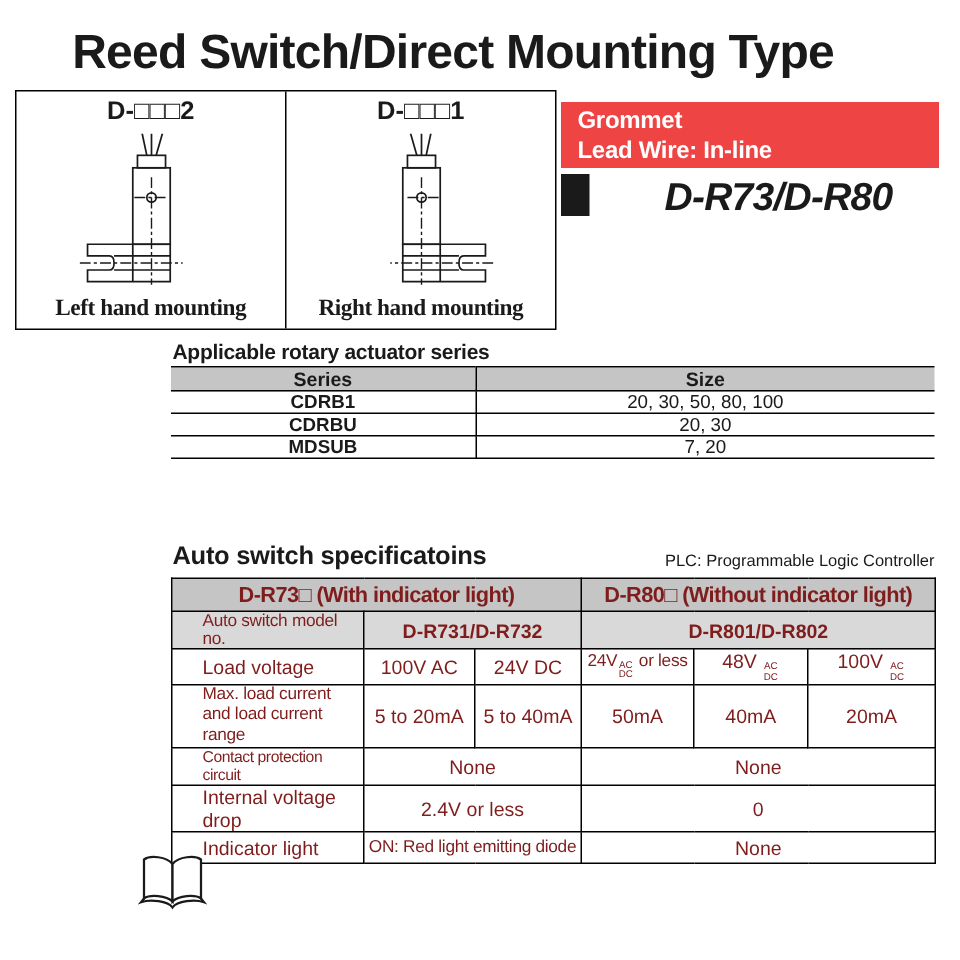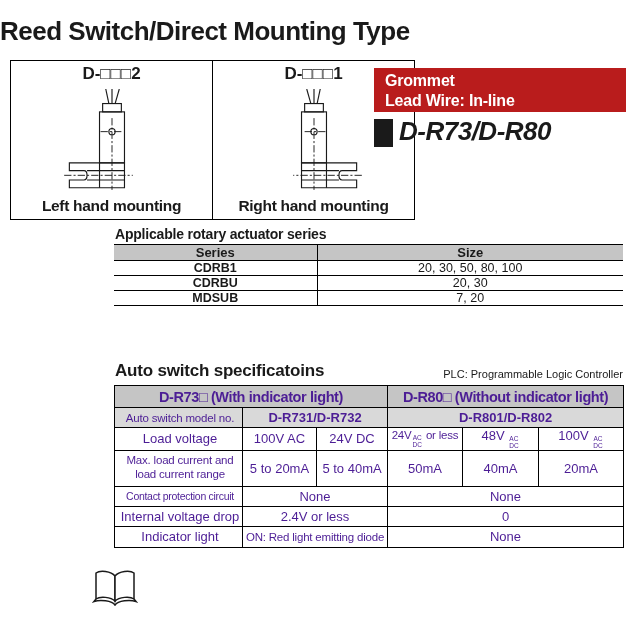--- a/index.html
+++ b/index.html
@@ -6,46 +6,46 @@
   html,body { width:640px; height:640px; }
   body {
     position:relative; background:#ffffff; color:#111;
     font-family:"Liberation Sans","DejaVu Sans",sans-serif;
     overflow:hidden;
   }
   .abs { position:absolute; }
 
   
   .page-title {
-    top:16px; left:0; width:556px; text-align:left;
-    font-size:26px; font-weight:bold; letter-spacing:-0.5px; color:#1a1a1a;
+    top:16px; left:0; width:556px; text-align:right;
+    font-size:32px; font-weight:bold; letter-spacing:-0.5px; color:#1a1a1a;
   }
 
   
   .diagram-box {
-    left:10px; top:60px; width:405px; height:160px;
+    left:10px; top:60px; width:361px; height:160px;
     border:1.5px solid #000; display:flex;
   }
   .diagram-cell { flex:1; display:flex; flex-direction:column; align-items:center; padding:3px 2px 4px 2px; }
   .diagram-cell.first { border-right:1.5px solid #000; }
   .model-label { font-size:17px; font-weight:bold; color:#1a1a1a; }
   .drawing-wrap { flex:1; display:flex; align-items:center; justify-content:center; }
   .drawing-wrap svg { display:block; }
-  .mount-caption { font-size:15.5px; font-weight:bold; letter-spacing:-0.3px; color:#1a1a1a; white-space:nowrap; }
+  .mount-caption { font-size:15.5px; font-weight:bold; letter-spacing:-0.3px; color:#1a1a1a; white-space:nowrap;font-family:Liberation Serif, serif; }
   .mirrored { transform:scaleX(-1); }
 
   
   .grommet-box {
     left:374px; top:68px; width:252px; height:44px;
-    background:#b91c1c; color:#fff; padding:3px 0 0 11px;
+    background:#ef4444; color:#fff; padding:3px 0 0 11px;
     font-size:16px; font-weight:bold; line-height:20px; letter-spacing:-0.2px;
   }
 
   
-  .series-heading { left:374px; top:116px; display:flex; align-items:flex-end; }
+  .series-heading { left:374px; top:116px; display:flex; align-items:flex-start;gap:44px; }
   .series-block { width:19px; height:28px; background:#1a1a1a; margin-right:6px; }
   .series-text { font-size:26px; font-weight:bold; font-style:italic; letter-spacing:-0.5px; color:#1a1a1a; }
 
   
   .actuator-heading { left:115px; top:226px; font-size:14px; font-weight:bold; letter-spacing:-0.2px; color:#1a1a1a; }
   table { border-collapse:collapse; }
   .actuator-table { left:114px; top:244px; width:509px; table-layout:fixed; }
   .actuator-table th, .actuator-table td {
     border-bottom:1px solid #000; height:14px; text-align:center; vertical-align:middle;
     font-size:12.5px; color:#1a1a1a;
@@ -54,26 +54,26 @@
   .actuator-table .col-series { width:203px; }
   .actuator-table th { background:#c5c5c5; font-weight:bold; font-size:13px; }
   .actuator-table td:first-child, .actuator-table th:first-child { border-right:1px solid #000; }
   .actuator-table td.series-name { font-weight:bold;margin-top:12px; }
 
   
   .spec-heading { left:115px; top:361px; font-size:17px; font-weight:bold; letter-spacing:-0.2px; color:#1a1a1a; }
   .plc-note { left:114px; top:368px; width:509px; text-align:right; font-size:11px; color:#1a1a1a; }
 
   .spec-table { left:114px; top:385px; width:509px; table-layout:fixed; border:1.5px solid #000; }
-  .spec-table td { border:1px solid #000; text-align:center; vertical-align:middle; font-size:13px; color:#4c1d95; padding:0 1px;margin-left:48px; }
+  .spec-table td { border:1px solid #000; text-align:center; vertical-align:middle; font-size:13px; color:#7f1d1d; padding:0 1px;margin-left:48px; }
   .spec-table .group-header td {
     background:#c5c5c5; font-weight:bold; font-size:14.5px; letter-spacing:-0.4px; height:22px;
   }
   .spec-table .model-row td { background:#d9d9d9; height:20px; }
-  .spec-table td.lbl { text-align:center; padding-left:4px; }
+  .spec-table td.lbl { text-align:left; padding-left:20px; }
   .sz11 { font-size:11.5px !important; letter-spacing:-0.2px; }
   .sz10 { font-size:10.5px !important; letter-spacing:-0.3px; }
   .bold { font-weight:bold; }
   .row-load td { height:20px; }
   .row-voltage td { height:20px; }
   .row-current td { height:36px; }
   .row-current td.lbl { line-height:1.2; }
   .row-contact td { height:20px; }
   .row-drop td { height:20px; }
   .row-indicator td { height:21px; }

